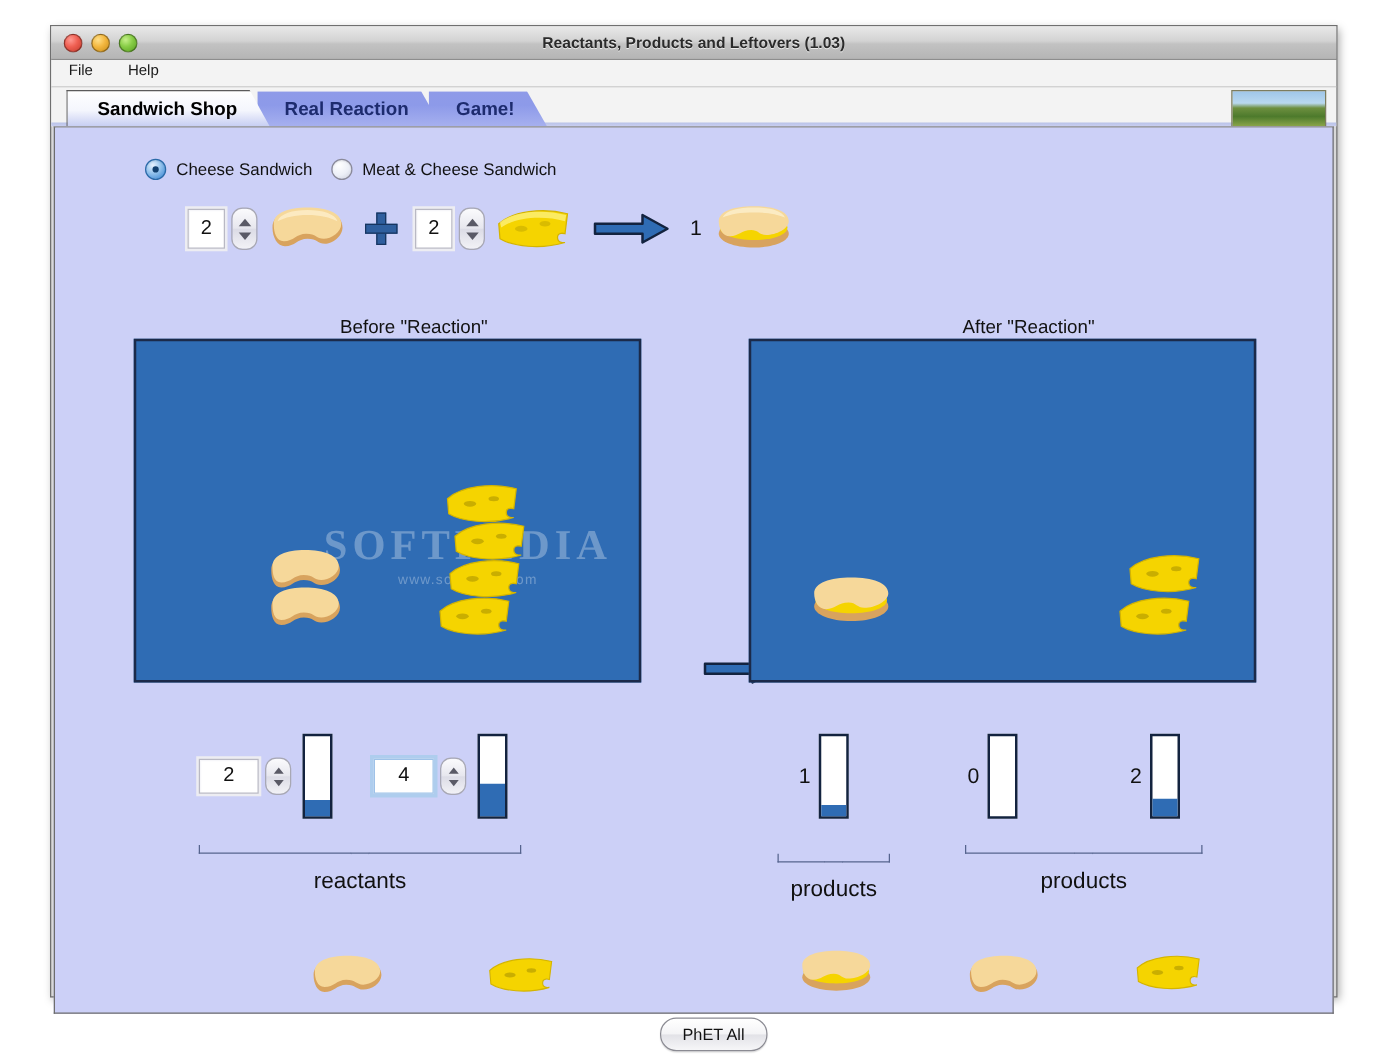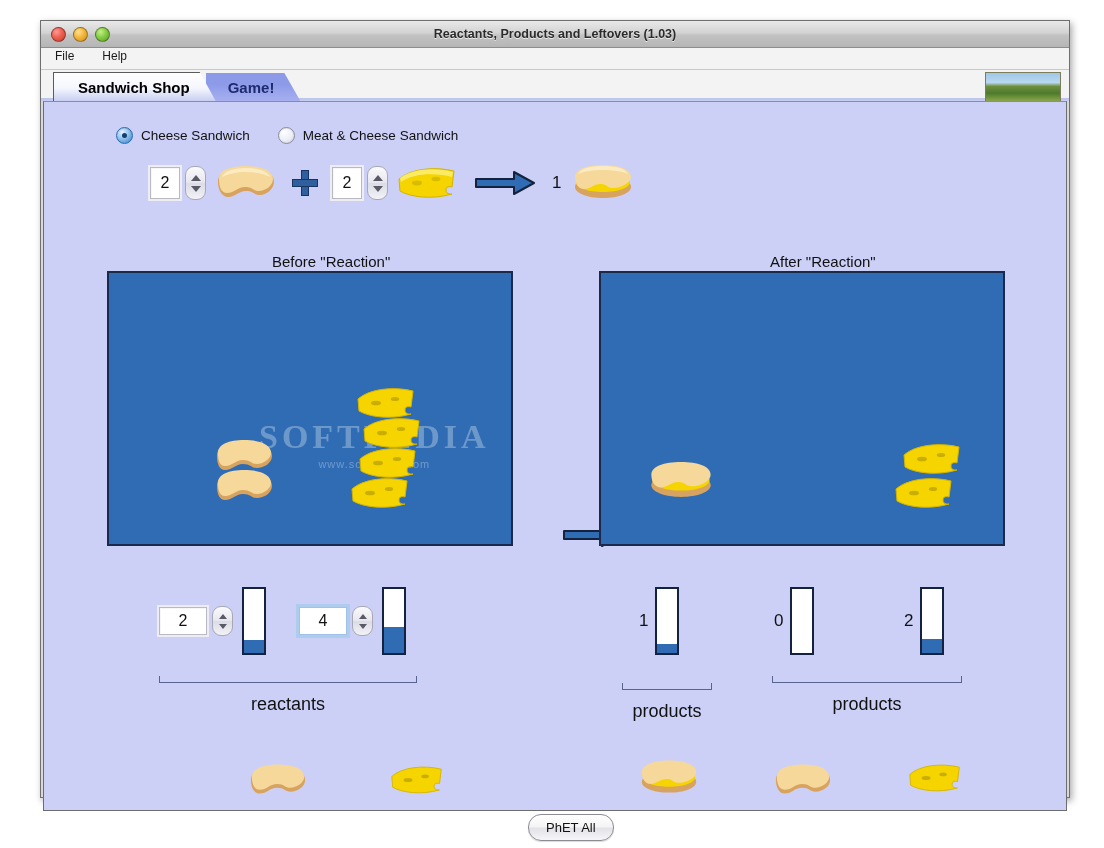--- a/index.html
+++ b/index.html
@@ -99,21 +99,21 @@
   .sim{
     position:relative;
     margin:0 2px 2px 2px;
     height:708px;
     background:#ccd0f7;
     border:1px solid #6d6d6d;
     border-top:1px solid #8d8d8d;
   }
 
   
-  .radio-row{position:absolute;left:72px;top:25px;display:flex;align-items:center;gap:28px;}
+  .radio-row{position:absolute;left:72px;top:25px;display:flex;align-items:center;gap:15px;}
   .radio{display:flex;align-items:center;gap:8px;cursor:pointer;font-size:13.5px;color:#111;}
   .radio .bullet{
     width:15px;height:15px;border-radius:50%;
     border:1px solid #8a8a9a;
     background:radial-gradient(circle at 35% 28%,#ffffff 0%,#eceff7 55%,#c9ccda 100%);
     display:flex;align-items:center;justify-content:center;
     box-shadow:inset 0 1px 1px rgba(0,0,0,.08);
   }
   .radio.on .bullet{
     background:radial-gradient(circle at 35% 28%,#e8f2ff 0%,#9cc8ef 40%,#2f7fd0 100%);
@@ -238,20 +238,21 @@
     </div>
 
     <div class="menubar">
       <div class="menu-item">File</div>
       <div class="menu-item">Help</div>
     </div>
 
     <div class="tabstrip">
       <div class="tabstrip-bottomline"></div>
       <div class="tab active">Sandwich Shop</div>
+      <div class="tab inactive">Real Reaction</div>
       <div class="tab inactive">Game!</div>
       <div class="phet-logo">
         <div class="phet-word">PhET</div>
       </div>
     </div>
 
     <div class="sim">
 
       <div class="radio-row">
         <div class="radio on">

